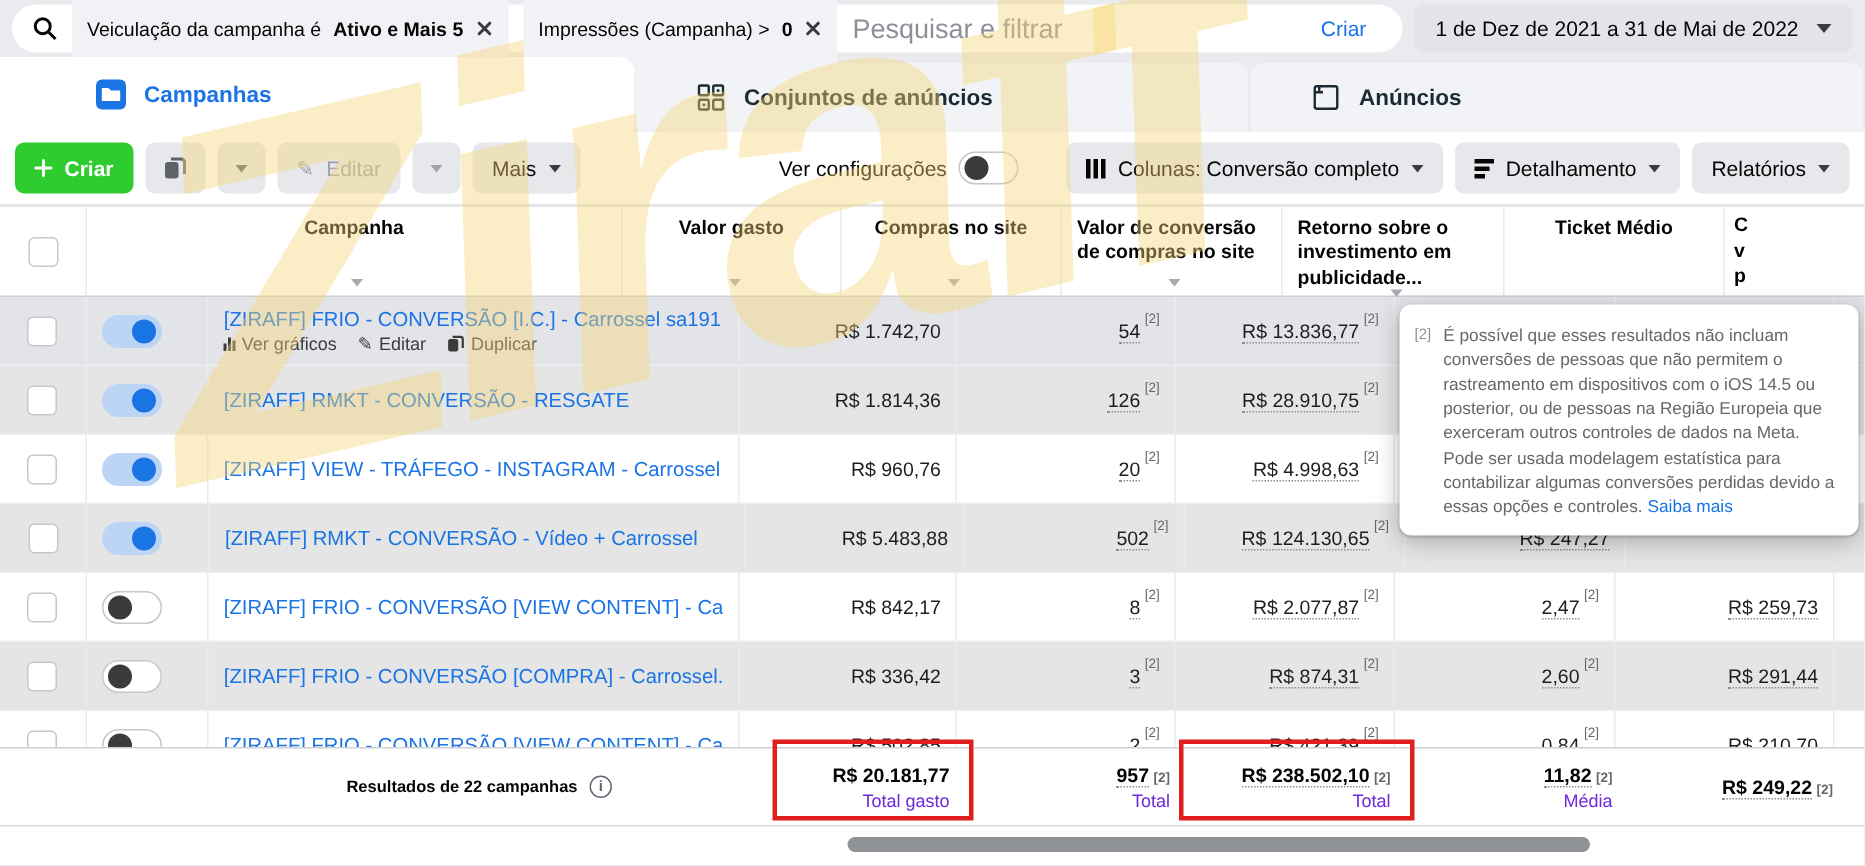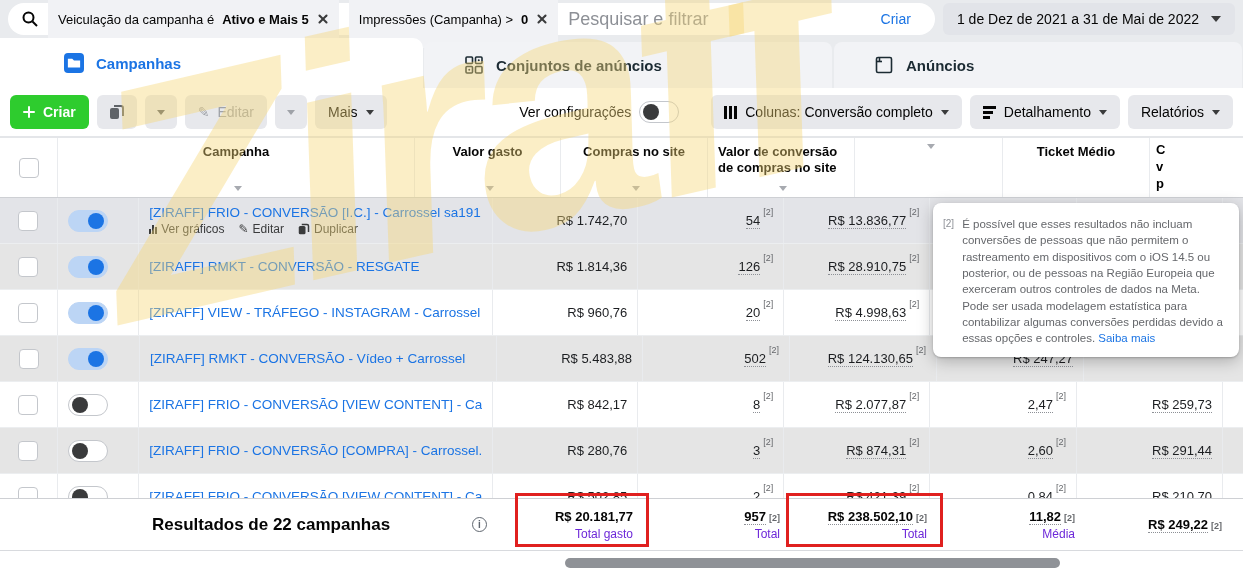--- a/index.html
+++ b/index.html
@@ -81,21 +81,21 @@
   .sup { font-size: 9px; color: #65676b; margin-left: 3px; align-self: flex-start; margin-top: 9px; }
   .checkbox { width: 20px; height: 20px; border: 1px solid #c4c7cc; border-radius: 4px; background: #fff; cursor: pointer; flex: 0 0 auto; }
   .row-actions { display: flex; gap: 14px; font-size: 12px; color: #3a3b3c; align-items: center; }
   .ract { display: flex; gap: 4px; align-items: center; cursor: pointer; }
   .chart-ic { display: inline-flex; gap: 1px; align-items: flex-end; }
   .chart-ic i { width: 2px; background: #3a3b3c; }
   .chart-ic i:nth-child(1){ height: 5px; } .chart-ic i:nth-child(2){ height: 9px; } .chart-ic i:nth-child(3){ height: 7px; }
 
   .tfoot { display: flex; height: 52px; background: #fff; border-top: 1px solid #ced0d4; position: relative; }
   .fcell { display: flex; flex-direction: column; align-items: flex-end; justify-content: center; gap: 3px; padding: 4px 10px; position: relative; }
-  .flabel { width: 497px; flex-direction: row; align-items: center; justify-content: space-between; padding-left: 152px; gap: 8px; font-size: 17px; font-weight: 700; color: #050505; }
+  .flabel { width: 497px; flex-direction: row; align-items: center; justify-content: center; padding-left: 152px; gap: 8px; font-size: 11px; font-weight: 700; color: #050505; }
   .fval { font-size: 13px; font-weight: 700; color: #050505; white-space: nowrap; }
   .fsub { font-size: 12px; color: #6d28d9; }
   .infoicon { width: 15px; height: 15px; border-radius: 50%; border: 1.5px solid #606770; color: #606770; font-size: 10px; font-weight: 700; display: inline-flex; align-items: center; justify-content: center; font-style: normal; }
   .infoicon::before { content: "i"; }
   .redbox { position: absolute; border: 3px solid #e0201f; z-index: 8; pointer-events: none; }
   .redbox-spend { top: -6px; bottom: 3px; left: 18px; right: -6px; }
   .redbox-conv { top: -6px; bottom: 3px; left: -4px; right: -6px; }
 
   
   .tooltip { position: absolute; z-index: 9; left: 933px; top: 203px; width: 306px; height: 154px;
@@ -238,20 +238,21 @@
         </div>
       <div class="th c5 bdr">
           <span>Compras no site</span>
           <span class="sortcaret"></span>
         </div>
       <div class="th c6 bdr">
           <span>Valor de conversão de compras no site</span>
           <span class="sortcaret"></span>
         </div>
       <div class="th c7 bdr">
+          <span>Retorno sobre o investimento em publicidade...</span>
           <span class="sortcaret"></span>
         </div>
       <div class="th c8 bdr">
           <span>Ticket Médio</span>
         </div>
       <div class="c9 clipcol">
         <div>C</div>
           <div>v</div>
           <div>p</div>
       </div>
@@ -454,21 +455,21 @@
             <span class="toggle"></span>
           </div>
         <div class="cell c3 bdr cell-name">
           <span class="namefull namesplit namewrap namegroup nameline">
             <span>[ZIRAFF] FRIO - CONVERSÃO [COMPRA] - Carrossel...</span>
 
           </span>
 
         </div>
         <div class="cell c4 bdr num">
-            <span>R$ 280,76</span>
+            <span>R$ 336,42</span>
           </div>
         <div class="cell c5 bdr num">
             <span class="val">3</span>
             <span class="sup">[2]</span>
           </div>
         <div class="cell c6 bdr num">
             <span class="val">R$ 874,31</span>
             <span class="sup">[2]</span>
           </div>
         <div class="cell c7 bdr num">

